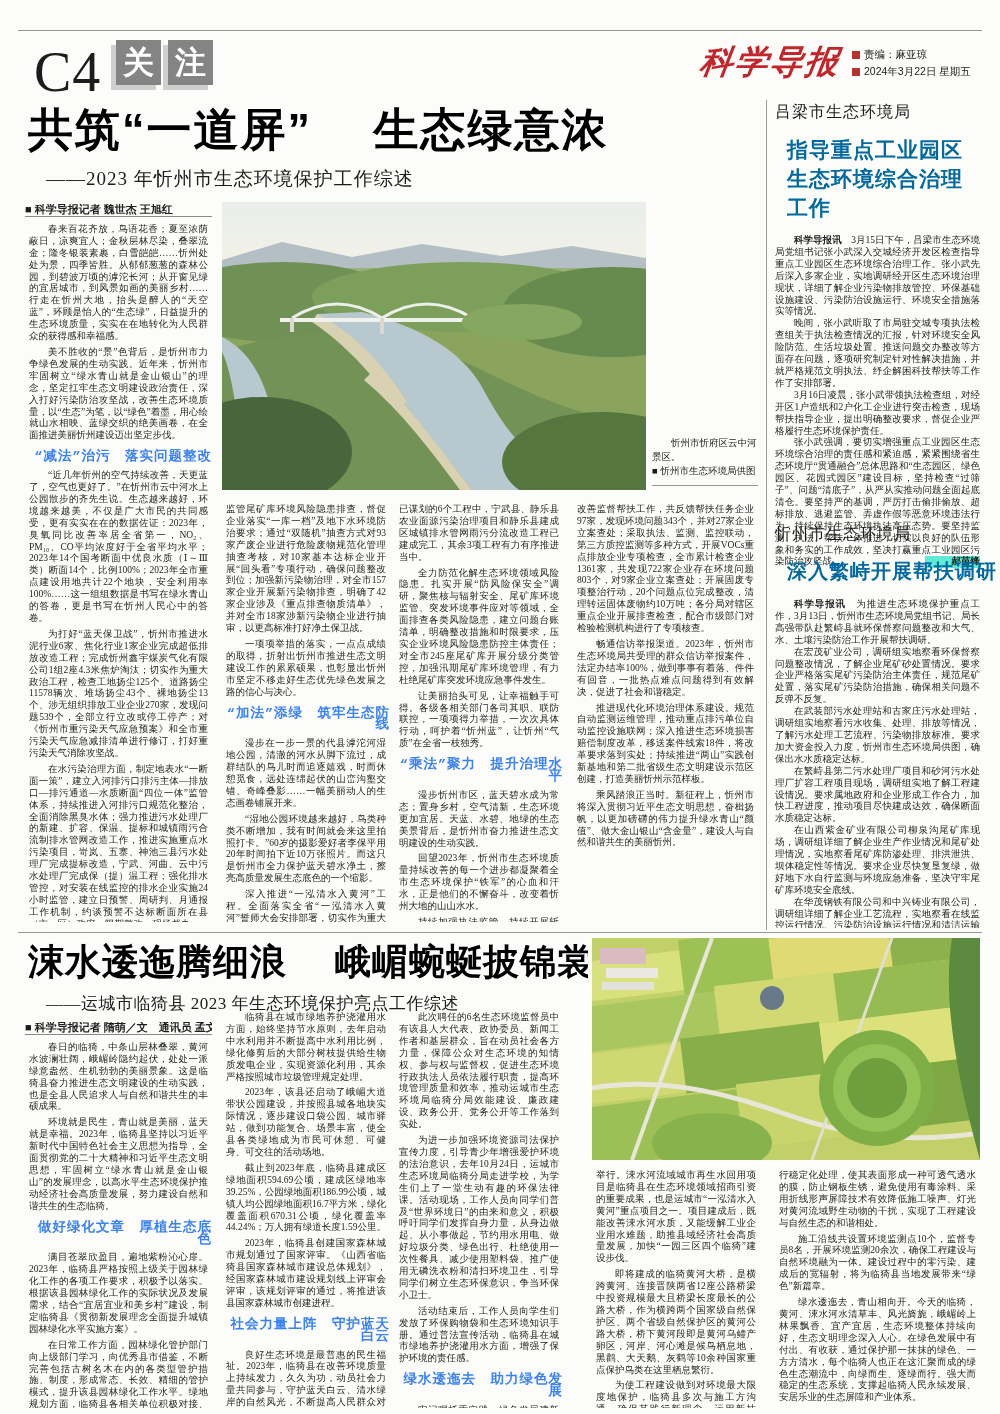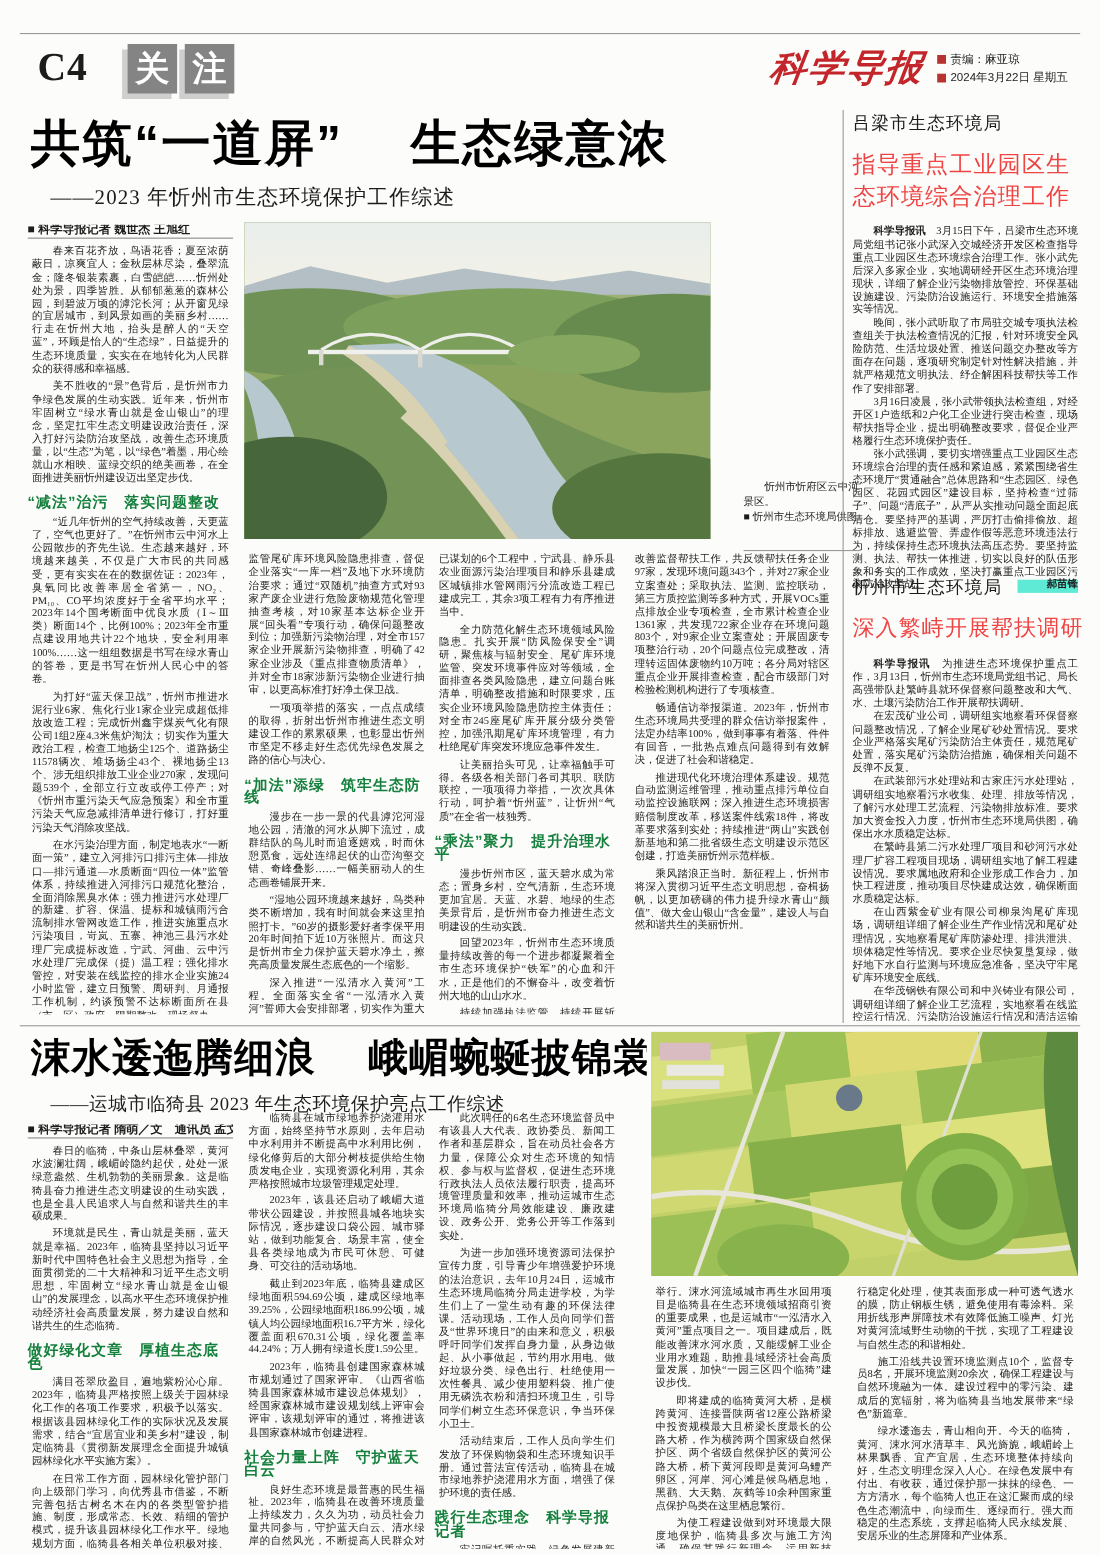--- a/index.html
+++ b/index.html
@@ -1,51 +1,51 @@
 <!DOCTYPE html>
 <html><head>
 <meta charset="utf-8">
 <style>
   html,body{margin:0;padding:0;background:#d9d9d9;}
   .page{position:relative;width:1000px;height:1414px;background:#fcfcfa;overflow:hidden;
         font-family:"Liberation Serif","DejaVu Serif",serif;color:#1c1c1c;}
   .rule-h{position:absolute;border-top:1px solid #9a9a9a;}
   .rule-v{position:absolute;border-left:1px solid #9a9a9a;}
   
-  .pageno{position:absolute;left:34px;top:40px;font-size:36px;font-weight:bold;letter-spacing:1px;}
+  .pageno{position:absolute;left:34px;top:40px;font-size:56px;font-weight:normal;letter-spacing:1px;}
   .secboxes{position:absolute;left:116px;top:40px;display:flex;gap:7px;}
   .secbox{width:45px;height:45px;background:#848484;color:#fff;display:flex;align-items:center;justify-content:center;
           font-family:"Liberation Sans","DejaVu Sans",sans-serif;font-weight:bold;font-size:31px;
           box-shadow:-5px 5px 0 0 #cfcfcf;}
   .masthead{position:absolute;right:160px;top:40px;color:#c3262a;font-size:33px;font-weight:bold;font-style:italic;
             font-family:"DejaVu Serif",serif;transform:skewX(-8deg);letter-spacing:2px;white-space:nowrap;}
   .pubinfo{position:absolute;right:20px;top:46px;width:128px;font-family:"Liberation Sans","DejaVu Sans",sans-serif;
            font-size:10.5px;line-height:17px;color:#222;}
   .pubinfo .rs{display:inline-block;width:8px;height:8px;background:#b8332f;margin-right:4px;vertical-align:middle;}
   
   .main-headline{position:absolute;left:28px;top:100px;width:735px;white-space:nowrap;overflow:hidden;
       font-family:"Liberation Sans","DejaVu Sans",sans-serif;font-weight:900;font-size:45px;letter-spacing:2px;color:#000;}
   .main-sub{position:absolute;left:46px;top:166px;font-size:19px;letter-spacing:1px;}
   .byline{font-family:"Liberation Sans","DejaVu Sans",sans-serif;font-weight:bold;font-size:11px;
           padding-bottom:0;border-bottom:1px solid #8a8a8a;margin-bottom:7px;white-space:nowrap;overflow:hidden;}
   .col{position:absolute;overflow:hidden;text-align:justify;font-size:9.5px;line-height:11.9px;color:#1d1d1d;}
   .col p{margin:4px;text-indent:2em;position:relative;}
   .col p.cont{text-indent:0;}
-  .col h3{font-family:Liberation Sans, sans-serif;font-size:13.5px;margin:9px 0 7px;
-          text-align:left;letter-spacing:1px;color:#15803d;}
+  .col h3{font-family:Liberation Mono, monospace;font-size:13.5px;margin:9px 0 7px;
+          text-align:right;letter-spacing:1px;color:#3b82f6;}
   .sign{position:absolute;right:0;bottom:0;background:#5eead4;font-weight:bold;padding-left:8px;}
   .photo{position:absolute;overflow:hidden;background:#ccd4c8;}
   .photo svg{display:block;}
-  .photo-caption{position:absolute;font-size:9.5px;line-height:14px;border-bottom:1px solid #9a9a9a;padding-bottom:22px;margin-left:24px;}
+  .photo-caption{position:absolute;font-size:9.5px;line-height:14px;border-bottom:1px solid #9a9a9a;padding-bottom:7px;}
   .photo-caption .credit{font-family:"Liberation Sans","DejaVu Sans",sans-serif;}
   
   .rail{position:absolute;left:775px;width:205px;}
   .kicker{font-size:16px;letter-spacing:1px;margin:0 0 12px 0;}
-  .rail-headline{font-family:"Liberation Sans","DejaVu Sans",sans-serif;font-weight:400;font-size:21px;
-                 line-height:29px;letter-spacing:1px;color:#ef4444;margin:0;}
+  .rail-headline{font-family:"Liberation Sans","DejaVu Sans",sans-serif;font-weight:700;font-size:21px;
+                 line-height:29px;letter-spacing:1px;color:#0369a1;margin:12px;}
   .rail-body{margin-top:12px;text-align:justify;font-size:9.5px;line-height:11.9px;}
   .rail-body p{margin:0;text-indent:2em;position:relative;}
   .rail-body p strong{font-family:"Liberation Sans","DejaVu Sans",sans-serif;font-weight:bold;}
   
   .b-headline{position:absolute;left:28px;top:938px;width:560px;white-space:nowrap;overflow:hidden;
       font-family:"Liberation Sans","DejaVu Sans",sans-serif;font-weight:900;font-size:36px;letter-spacing:1px;color:#000000;}
   .b-sub{position:absolute;left:46px;top:992px;font-size:17px;letter-spacing:0.5px;}
 </style>
 </head>
 <body>
@@ -187,21 +187,21 @@
       <p>截止到2023年底，临猗县建成区绿地面积594.69公顷，建成区绿地率39.25%，公园绿地面积186.99公顷，城镇人均公园绿地面积16.7平方米，绿化覆盖面积670.31公顷，绿化覆盖率44.24%；万人拥有绿道长度1.59公里。</p>
       <p>2023年，临猗县创建国家森林城市规划通过了国家评审。《山西省临猗县国家森林城市建设总体规划》，经国家森林城市建设规划线上评审会评审，该规划评审的通过，将推进该县国家森林城市创建进程。</p>
       <h3>社会力量上阵　守护蓝天白云</h3>
       <p>良好生态环境是最普惠的民生福祉。2023年，临猗县在改善环境质量上持续发力，久久为功，动员社会力量共同参与，守护蓝天白云、清水绿岸的自然风光，不断提高人民群众对优美生态环境的获得感、幸福感、安全感。</p>
       <p>2023年4月14日，运城市生态环境局临猗分局6名生态环境监督员获聘上岗，并与该局班子成员、各科室负责人面对面座谈交流，为切实畅通全县生态环境保护领域的社会监督渠道，进一步加强作风建设、优化营商环境注入新能量。</p>
     </div>
   <div class="col" style="left:395px;top:1008px;width:168px;height:400px;">
       <p>此次聘任的6名生态环境监督员中有该县人大代表、政协委员、新闻工作者和基层群众，旨在动员社会各方力量，保障公众对生态环境的知情权、参与权与监督权，促进生态环境行政执法人员依法履行职责，提高环境管理质量和效率，推动运城市生态环境局临猗分局效能建设、廉政建设、政务公开、党务公开等工作落到实处。</p>
       <p>为进一步加强环境资源司法保护宣传力度，引导青少年增强爱护环境的法治意识，去年10月24日，运城市生态环境局临猗分局走进学校，为学生们上了一堂生动有趣的环保法律课。活动现场，工作人员向同学们普及“世界环境日”的由来和意义，积极呼吁同学们发挥自身力量，从身边做起、从小事做起，节约用水用电、做好垃圾分类、绿色出行、杜绝使用一次性餐具、减少使用塑料袋、推广使用无磷洗衣粉和清扫环境卫生，引导同学们树立生态环保意识，争当环保小卫士。</p>
       <p>活动结束后，工作人员向学生们发放了环保购物袋和生态环境知识手册。通过普法宣传活动，临猗县在城市绿地养护浇灌用水方面，增强了保护环境的责任感。</p>
-      <h3>践行生态理念　科学导报记者</h3>
+      <h3>绿水逶迤去　助力绿色发展</h3>
       <p>牢记嘱托重实践，绿色发展建新功。临猗县县政府坚决贯彻习近平生态文明思想，聚焦市委“创建黄河流域生态保护和高质量发展示范区”目标，强力推进黄河、涑水河和峨嵋岭“三条绿色走廊”建设。</p>
     </div>
 
   <div class="photo" style="left:592px;top:938px;width:388px;height:222px;">
     <svg width="388" height="222" viewBox="0 0 388 222">
       <rect width="388" height="222" fill="#c2d069"></rect>
       <g transform="rotate(-7 194 111)">
         <rect x="-20" y="0" width="120" height="40" fill="#d9e07e"></rect>
         <rect x="100" y="-10" width="90" height="55" fill="#9dc155"></rect>
         <rect x="190" y="0" width="120" height="42" fill="#e0da74"></rect>

